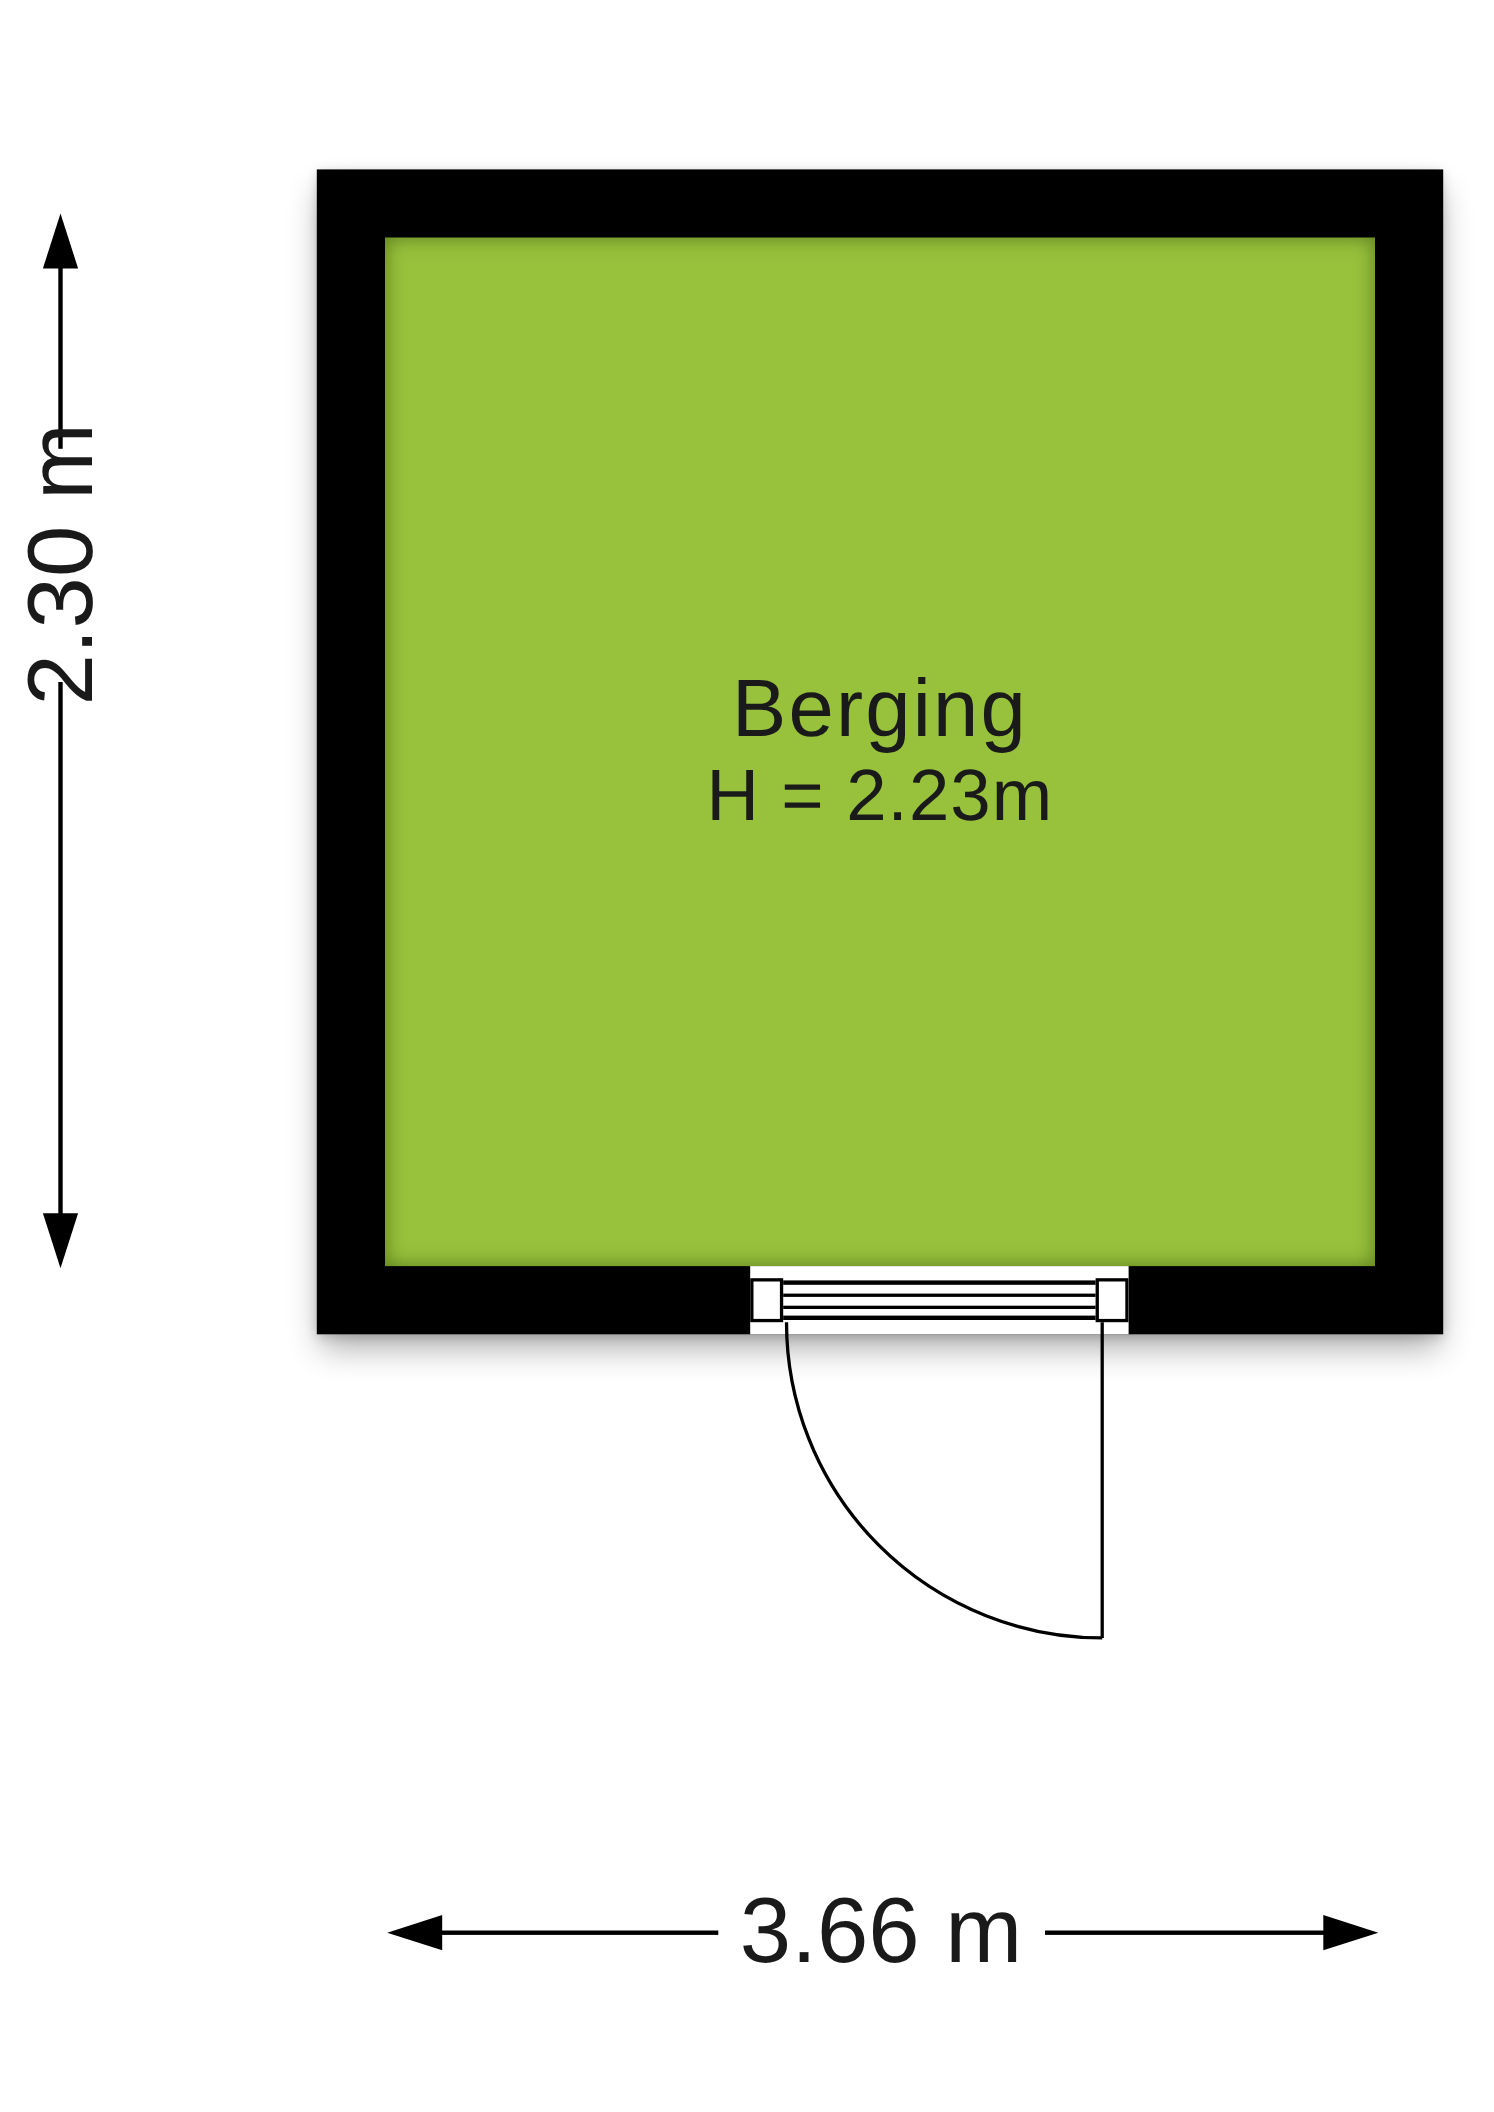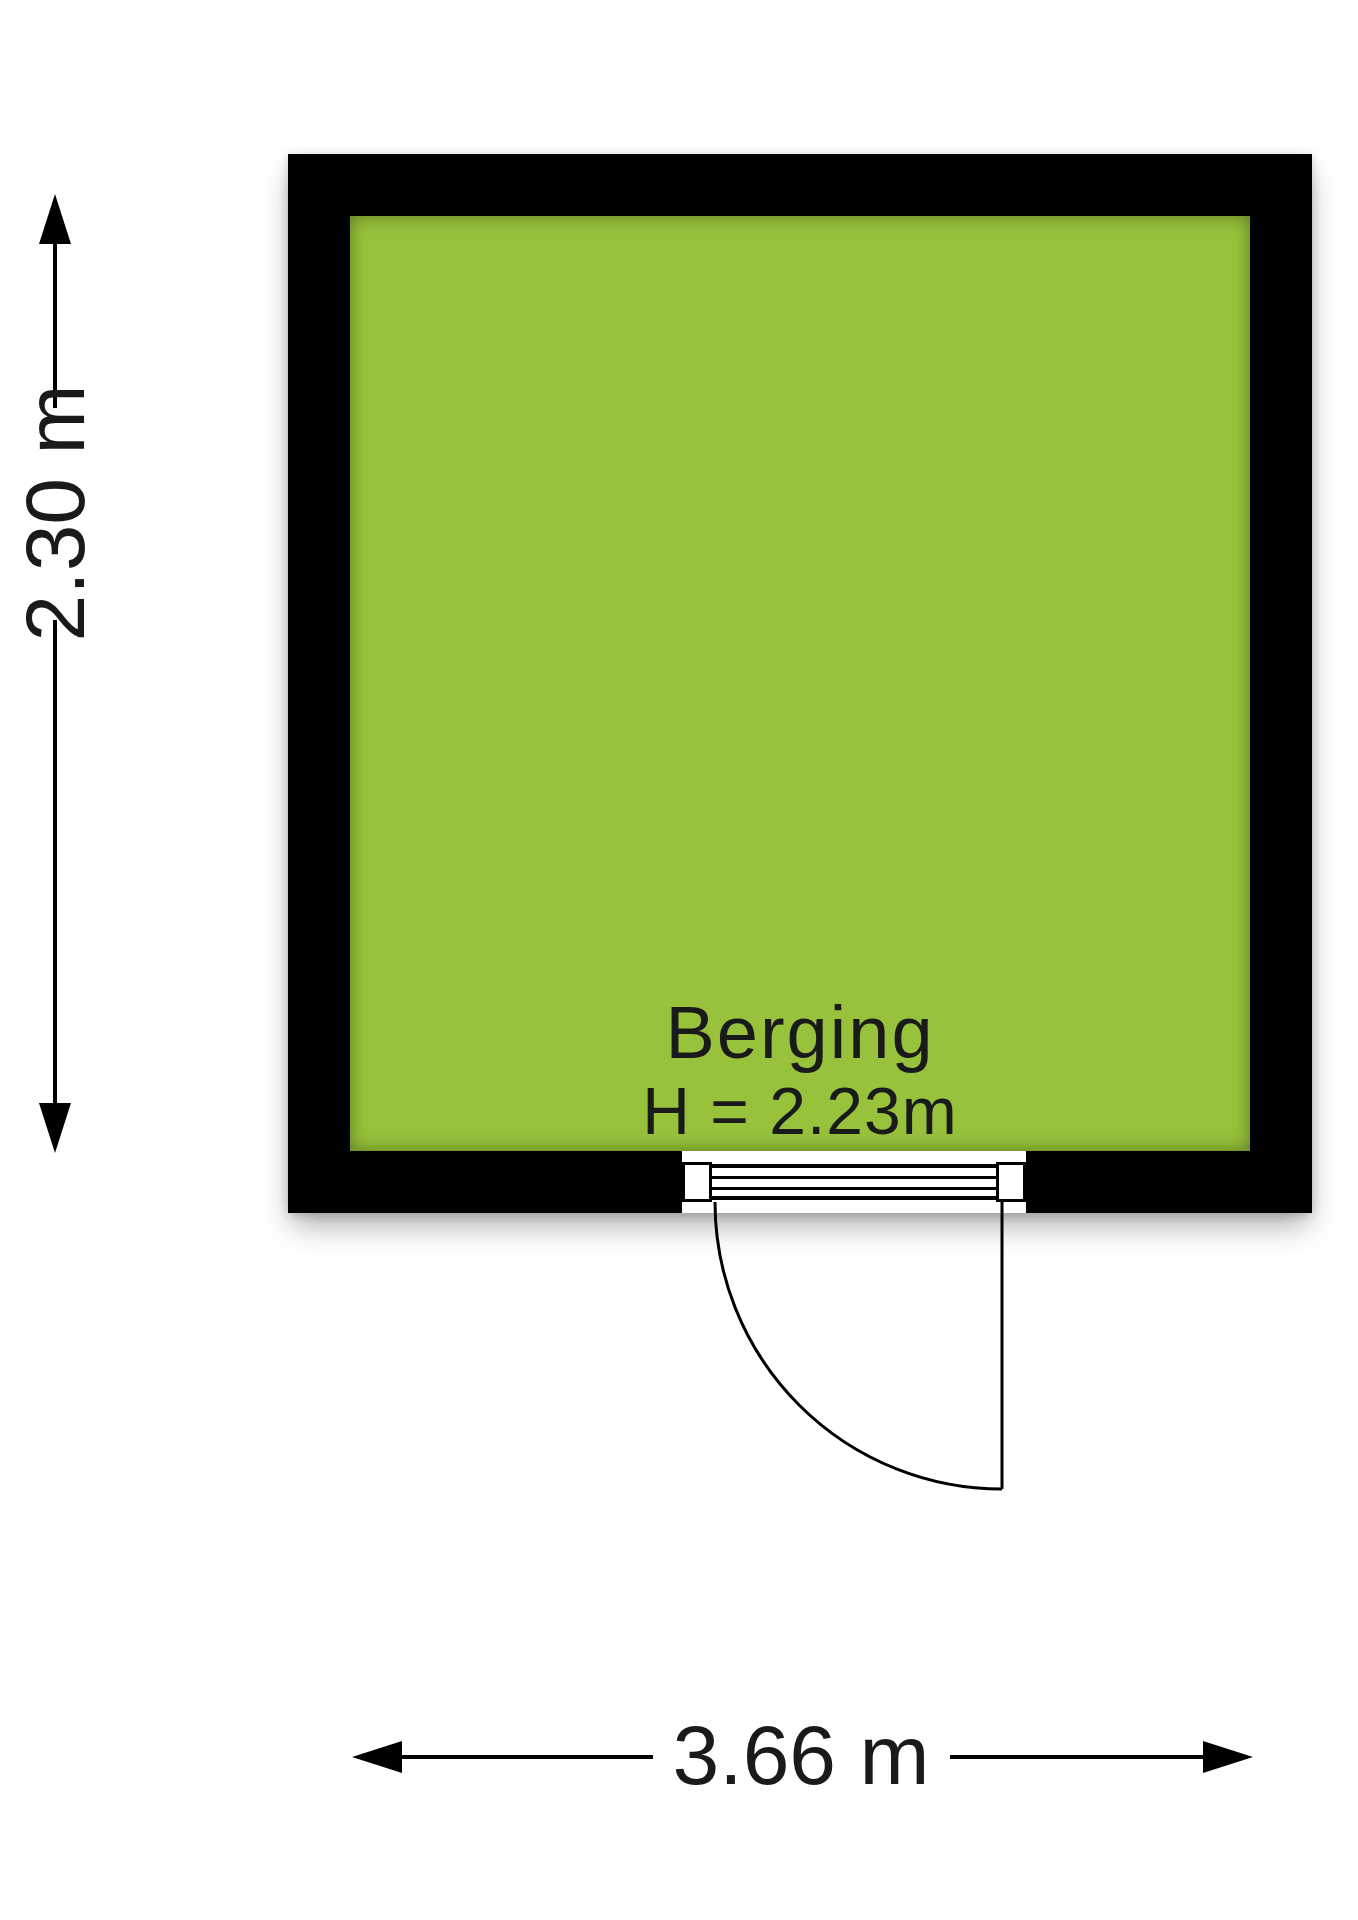--- a/index.html
+++ b/index.html
@@ -29,21 +29,21 @@
     left: 350px; top: 216px;
     width: 900px; height: 935px;
     background: var(--floor-color, #98c23c);
     box-shadow: inset 0 0 18px rgba(40,60,5,0.55);
   }
   .room-labels {
     position: absolute;
     left: 350px; top: 216px;
     width: 900px; height: 935px;
     display: flex; flex-direction: column;
-    align-items: center; justify-content: flex-end;
+    align-items: center; justify-content: center;
     color: var(--text-color, #1a1a1a);
   }
   .room-name {
     font-size: 74px;
     letter-spacing: 2px;
     line-height: 1.05;
   }
   .room-height {
     font-size: 66px;
     letter-spacing: 1px;

